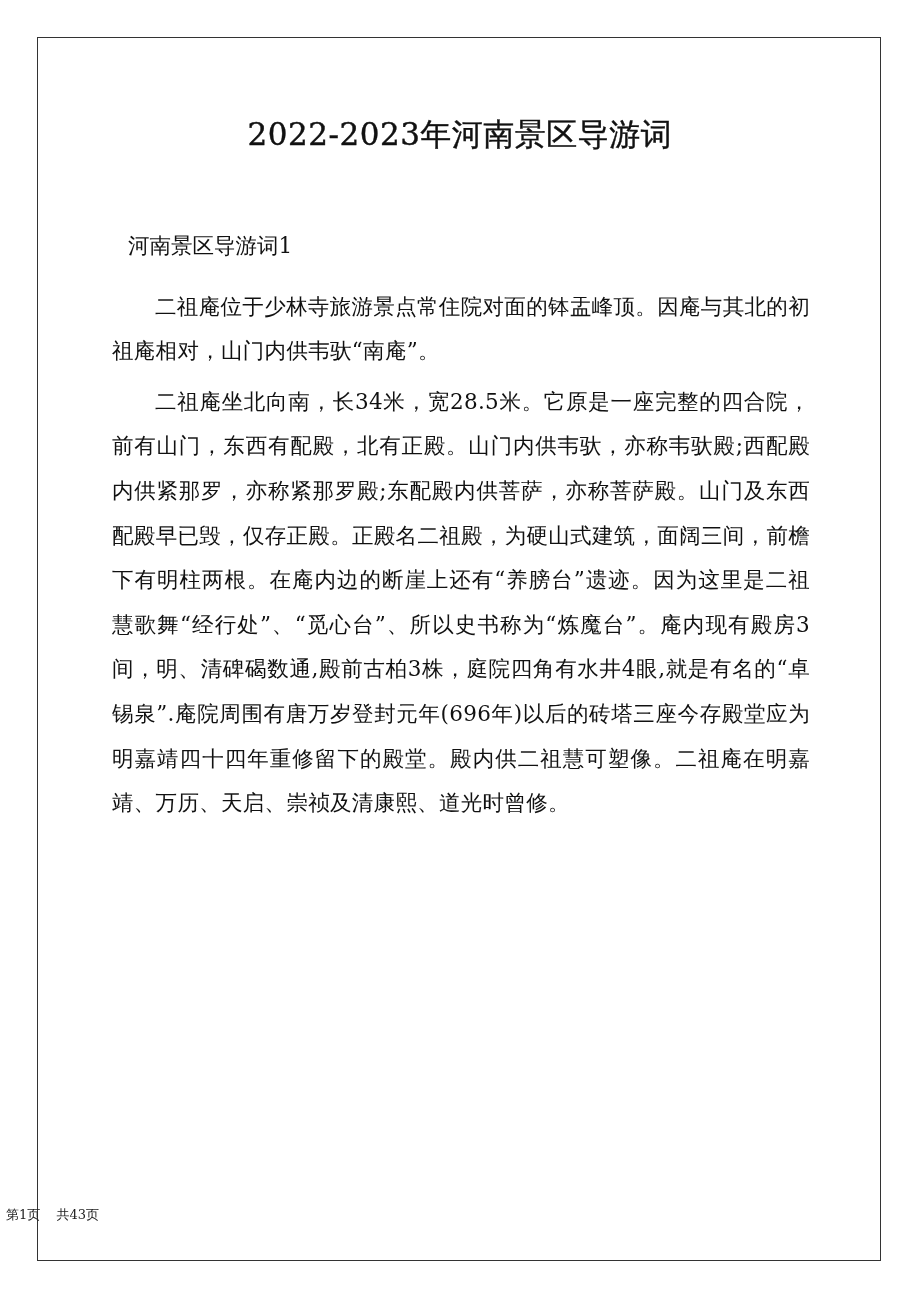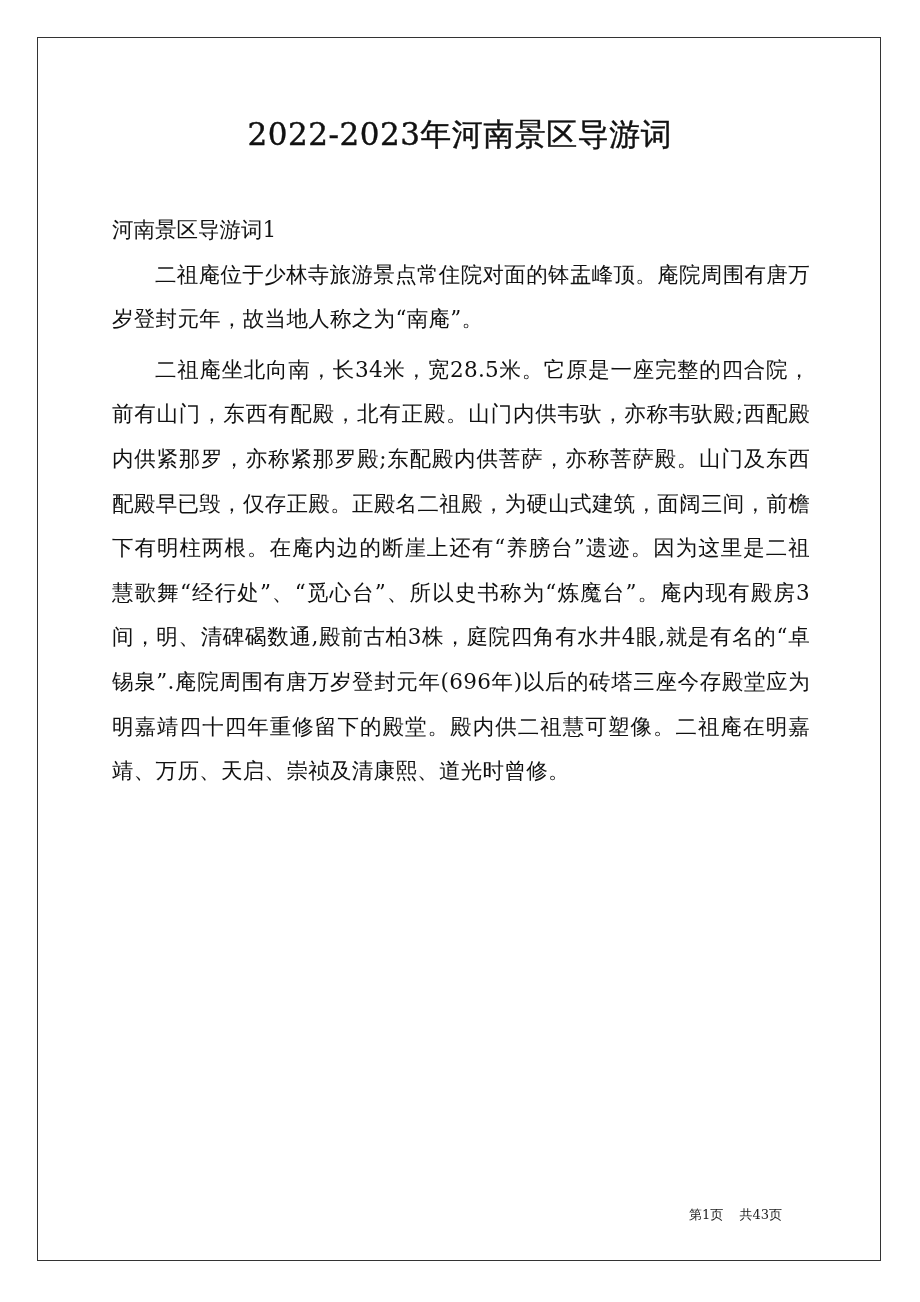--- a/index.html
+++ b/index.html
@@ -39,53 +39,53 @@
     }
     .content {
       position: absolute;
       left: 112px;
       top: 208px;
       width: 698px;
     }
     .section-heading {
       font-size: 21.5px;
       line-height: 44.6px;
-      margin: 0;
+      margin: 16px;
       font-weight: normal;
     }
     .para {
       font-size: 21.5px;
       line-height: 44.6px;
       margin: 0 0 6px 0;
       text-indent: 2em;
       text-align: justify;
       text-justify: inter-character;
       letter-spacing: 0.3px;
     }
     .page-footer {
       position: absolute;
       left: 0;
       width: 788px;
       top: 1205px;
-      text-align: right;
+      text-align: left;
       font-size: 13px;
       line-height: 20px;
       color: #222;
     }
     .page-footer span { margin: 0 6px; }
   </style>
 </head>
 <body>
 
 <div class="page-frame"></div>
 
 <h1 class="doc-title">2022-2023年河南景区导游词</h1>
 
 <div class="content">
   <h2 class="section-heading">河南景区导游词1</h2>
-  <p class="para">二祖庵位于少林寺旅游景点常住院对面的钵盂峰顶。庵院周围有唐万岁登封元年，故当地人称之为“南庵”。</p>
+  <p class="para">二祖庵位于少林寺旅游景点常住院对面的钵盂峰顶。因庵与其北的初祖庵相对，山门内供韦驮“南庵”。</p>
   <p class="para">二祖庵坐北向南，长34米，宽28.5米。它原是一座完整的四合院，前有山门，东西有配殿，北有正殿。山门内供韦驮，亦称韦驮殿;西配殿内供紧那罗，亦称紧那罗殿;东配殿内供菩萨，亦称菩萨殿。山门及东西配殿早已毁，仅存正殿。正殿名二祖殿，为硬山式建筑，面阔三间，前檐下有明柱两根。在庵内边的断崖上还有“养膀台”遗迹。因为这里是二祖慧歌舞“经行处”、“觅心台”、所以史书称为“炼魔台”。庵内现有殿房3间，明、清碑碣数通,殿前古柏3株，庭院四角有水井4眼,就是有名的“卓 锡泉”.庵院周围有唐万岁登封元年(696年)以后的砖塔三座今存殿堂应为明嘉靖四十四年重修留下的殿堂。殿内供二祖慧可塑像。二祖庵在明嘉靖、万历、天启、崇祯及清康熙、道光时曾修。</p>
 </div>
 
 <div class="page-footer">
   <span>第1页</span>
   <span>共43页</span>
 </div>
 
 </body></html>

